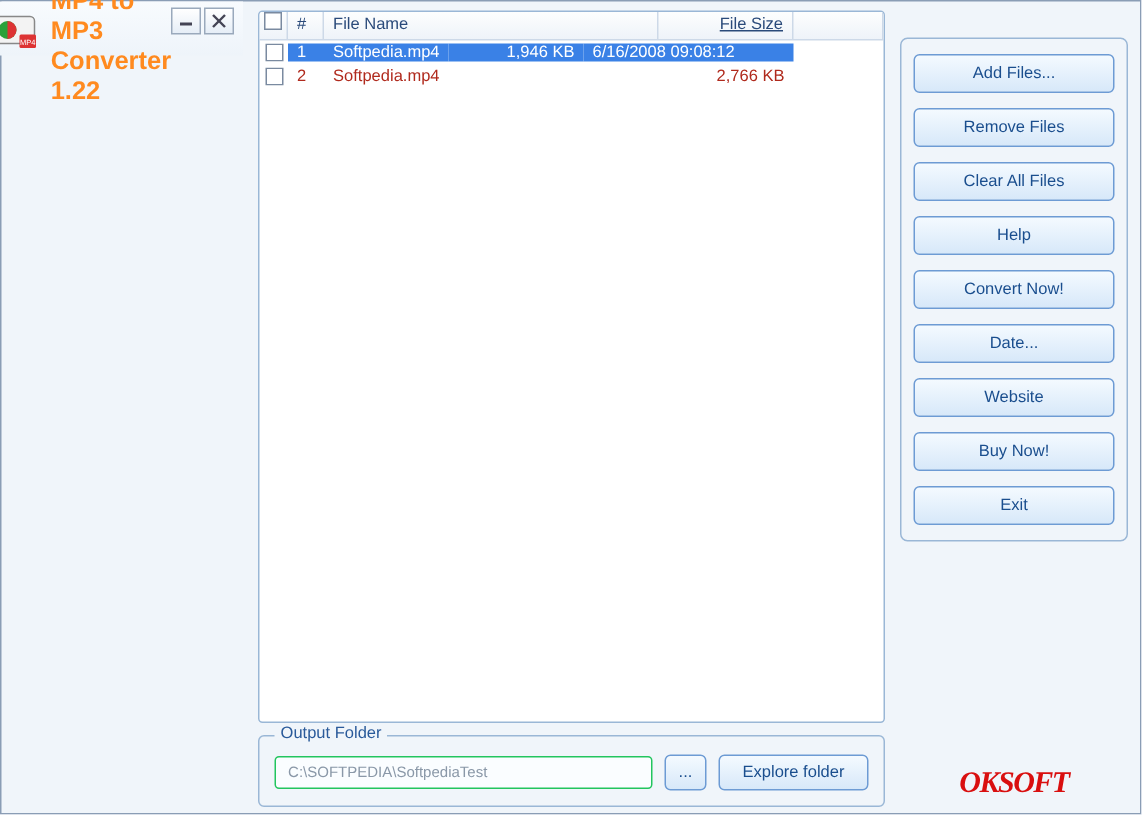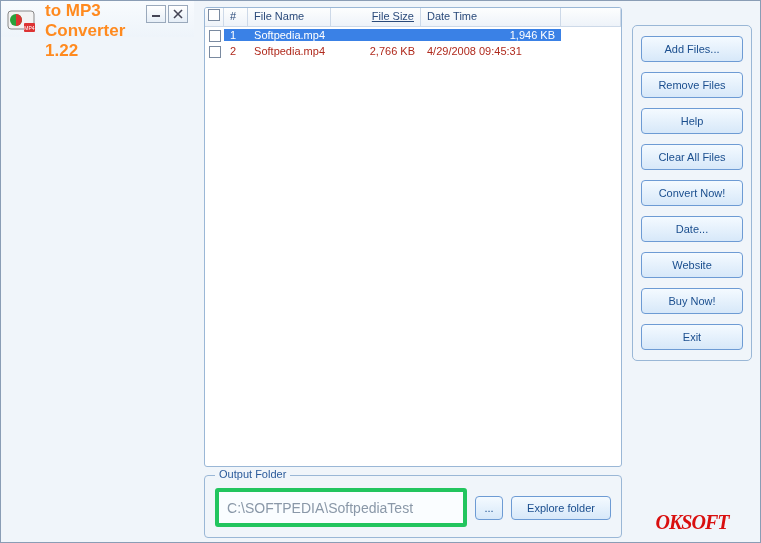--- a/index.html
+++ b/index.html
@@ -144,47 +144,47 @@
   color: #2a5a9a;
   font-size: 11px;
 }
 .output-row {
   display: flex;
   gap: 8px;
   align-items: center;
 }
 .path-input {
   flex: 1;
-  height: 39px;
-  border: 4px solid #22c55e;
+  height: 22px;
+  border: 1px solid #22c55e;
   background: #fafdff;
   border-radius: 3px;
   padding: 0 8px;
   color: #8a98a8;
-  font-size: 14px;
+  font-size: 10px;
   font-family: inherit;
 }
 .btn {
   height: 24px;
   border: 1px solid #6d9bd4;
   border-radius: 4px;
   background: linear-gradient(#f4faff, #d7e8f9);
   color: #1a4e8e;
   font-size: 11px;
   font-family: inherit;
   padding: 0 12px;
   cursor: default;
   display: inline-flex;
   align-items: center;
   justify-content: center;
 }
 .btn.small { width: 28px; padding: 0; }
 .btn.explore { width: 100px; }
 .right-col {
-  width: 120px;
+  width: 152px;
   display: flex;
   flex-direction: column;
   padding-top: 18px;
 }
 .side-group {
   border: 1px solid #9ab7d6;
   border-radius: 5px;
   padding: 10px 8px;
   display: flex;
   flex-direction: column;
@@ -246,59 +246,58 @@
 
   <div class="content">
     <div class="left-col">
 
       <div class="list-panel">
         <div class="list-header">
           <div class="hcell col-chk"><span class="chk"></span></div>
           <div class="hcell col-num">#</div>
           <div class="hcell col-name">File Name</div>
           <div class="hcell col-size">File Size</div>
-          <div class="hcell col-date">Date Time</div>
           <div class="hcell col-pad"></div>
         </div>
         <div class="list-body">
           <div class="row selected">
             <div class="cell col-chk"><span class="chk"></span></div>
             <div class="cell col-num">1</div>
             <div class="cell col-name">Softpedia.mp4</div>
             <div class="cell col-size">1,946 KB</div>
+            <div class="cell col-date">6/16/2008 09:08:12</div>
             <div class="cell col-pad"></div>
           </div>
           <div class="row">
             <div class="cell col-chk"><span class="chk"></span></div>
             <div class="cell col-num">2</div>
             <div class="cell col-name">Softpedia.mp4</div>
             <div class="cell col-size">2,766 KB</div>
-            <div class="cell col-date">4/29/2008 09:45:31</div>
             <div class="cell col-pad"></div>
           </div>
         </div>
       </div>
 
       <div class="output-group">
         <div class="legend">Output Folder</div>
         <div class="output-row">
           <input class="path-input" type="text" readonly="" value="C:\SOFTPEDIA\SoftpediaTest" style="">
           <button class="btn small">...</button>
           <button class="btn explore">Explore folder</button>
         </div>
       </div>
 
     </div>
 
     <div class="right-col">
       <div class="side-group">
         <div class="side-btn">Add Files...</div>
         <div class="side-btn">Remove Files</div>
+        <div class="side-btn">Clear All Files</div>
         <div class="side-btn">Help</div>
-        <div class="side-btn">Clear All Files</div>
         <div class="side-btn">Convert Now!</div>
         <div class="side-btn">Date...</div>
         <div class="side-btn">Website</div>
         <div class="side-btn">Buy Now!</div>
         <div class="side-btn">Exit</div>
       </div>
       <div class="brand">OKSOFT</div>
     </div>
   </div>
 </div>

